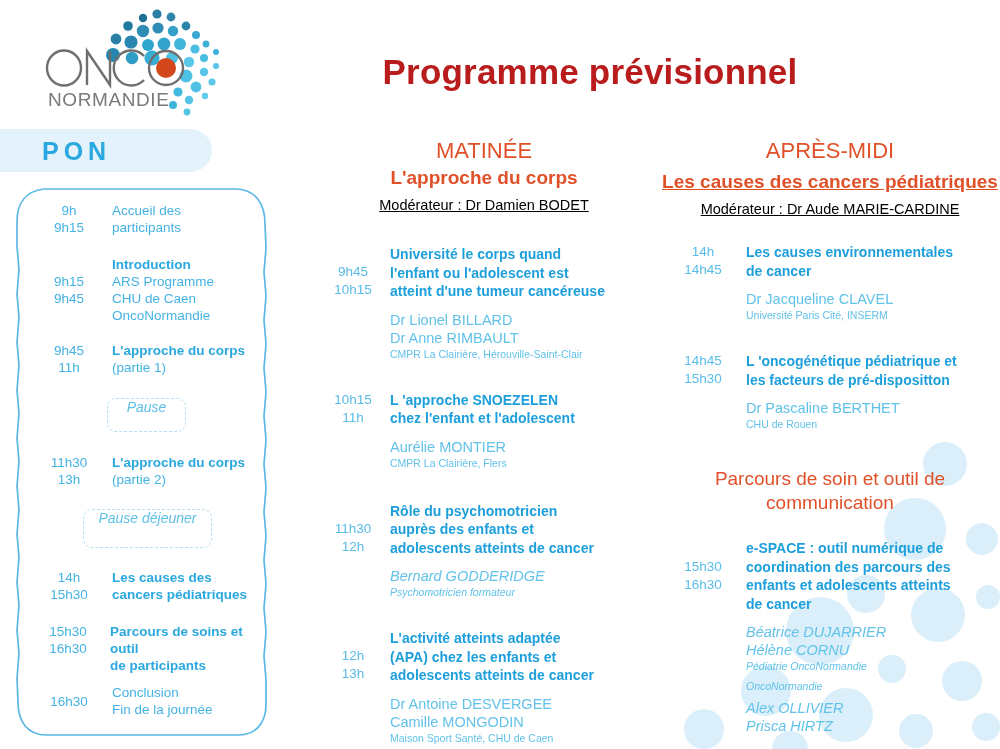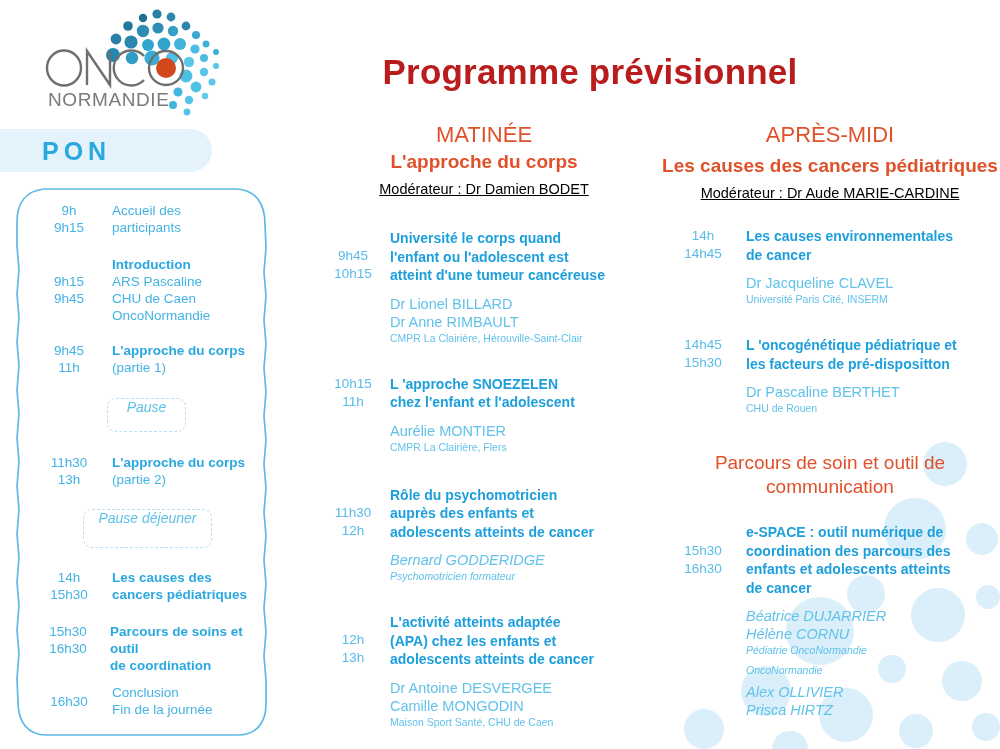--- a/index.html
+++ b/index.html
@@ -48,21 +48,21 @@
   .ag-body .b{font-weight:bold;color:#2aa8e0;}
   .ag-body .n{font-weight:normal;}
 
   .pausebox{
     position:absolute;border:1.4px dashed #b9def2;border-radius:9px;
     display:flex;align-items:flex-start;justify-content:center;
     color:#5cc0e8;font-style:italic;font-size:14px;background:#fff;
   }
 
   
-  .col{position:absolute;top:122px;z-index:2;}
+  .col{position:absolute;top:138px;z-index:2;}
   .col-mid{left:316px;width:336px;}
   .col-right{left:660px;width:340px;}
 
   .sec-title{
     text-align:center;font-size:22px;color:#e0512a;font-weight:normal;
     line-height:26px;
   }
   .sec-sub{
     text-align:center;font-size:19px;color:#e0512a;font-weight:bold;
     line-height:24px;margin-top:2px;
@@ -205,21 +205,21 @@
       </div>
     </div>
 
     <div class="ag-row" style="top:70px;left:20px;">
       <div class="ag-times" style="padding-top:17px;">
         <div>9h15</div>
         <div>9h45</div>
       </div>
       <div class="ag-body">
         <div class="b">Introduction</div>
-        <div class="n">ARS Pascaline</div>
+        <div class="n">ARS Programme</div>
         <div class="n">CHU de Caen</div>
         <div class="n">OncoNormandie</div>
       </div>
     </div>
 
     <div class="ag-row" style="top:156px;left:20px;">
       <div class="ag-times">
         <div>9h45</div>
         <div>11h</div>
       </div>
@@ -259,21 +259,21 @@
       </div>
     </div>
 
     <div class="ag-row" style="top:437px;left:20px;">
       <div class="ag-times">
         <div>15h30</div>
         <div>16h30</div>
       </div>
       <div class="ag-body">
         <div class="b">Parcours de soins et outil</div>
-        <div class="b">de coordination</div>
+        <div class="b">de participants</div>
       </div>
     </div>
 
     <div class="ag-row" style="top:498px;left:20px;">
       <div class="ag-times" style="padding-top:9px;">
         <div>16h30</div>
       </div>
       <div class="ag-body">
         <div class="n">Conclusion</div>
         <div class="n">Fin de la journée</div>
@@ -355,21 +355,21 @@
           <div class="it-name">Dr Antoine DESVERGEE</div>
           <div class="it-name">Camille MONGODIN</div>
           <div class="it-aff">Maison Sport Santé, CHU de Caen</div>
         </div>
       </div>
     </div>
   </div>
 
   <div class="col col-right">
     <div class="sec-title">APRÈS-MIDI</div>
-    <div class="sec-sub" style="margin-top:6px;">Les causes des cancers pédiatriques</div>
+    <div class="sec-sub" style="margin-top:6px;text-decoration:underline;">Les causes des cancers pédiatriques</div>
     <div class="sec-mod">Modérateur : Dr Aude MARIE-CARDINE</div>
 
     <div class="item" style="margin-top:26px;">
       <div class="it-times" style="flex:0 0 86px;width:86px;">
         <div>14h</div>
         <div>14h45</div>
       </div>
       <div class="it-main">
         <div class="it-title">
           <div>Les causes environnementales</div>

